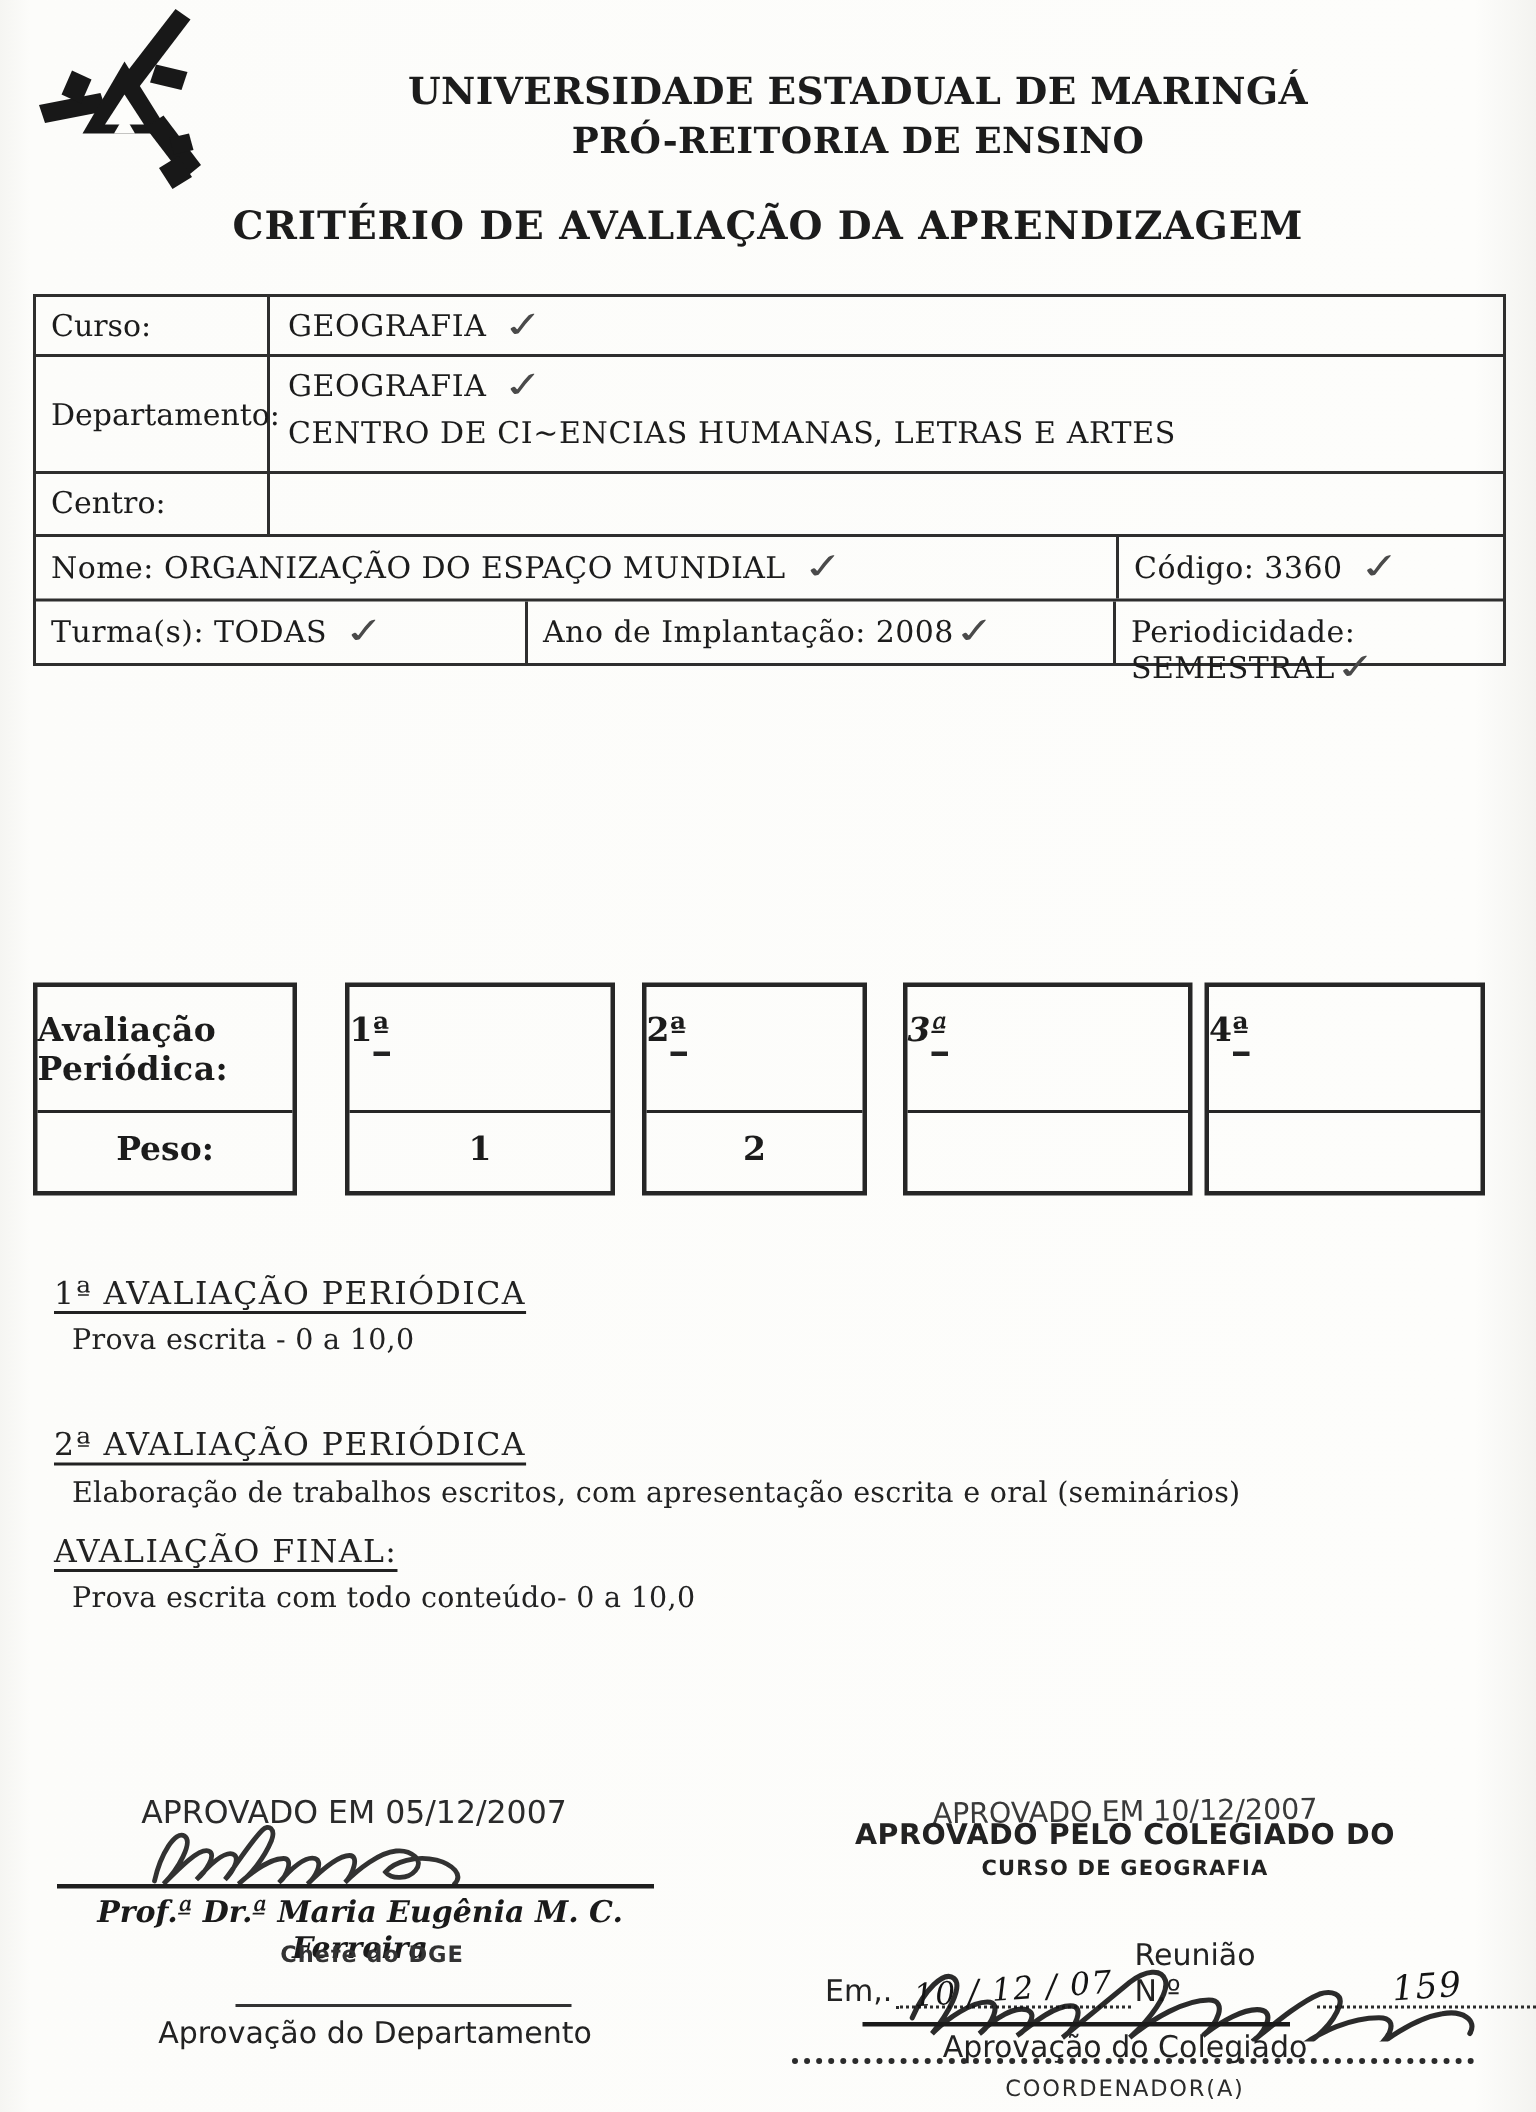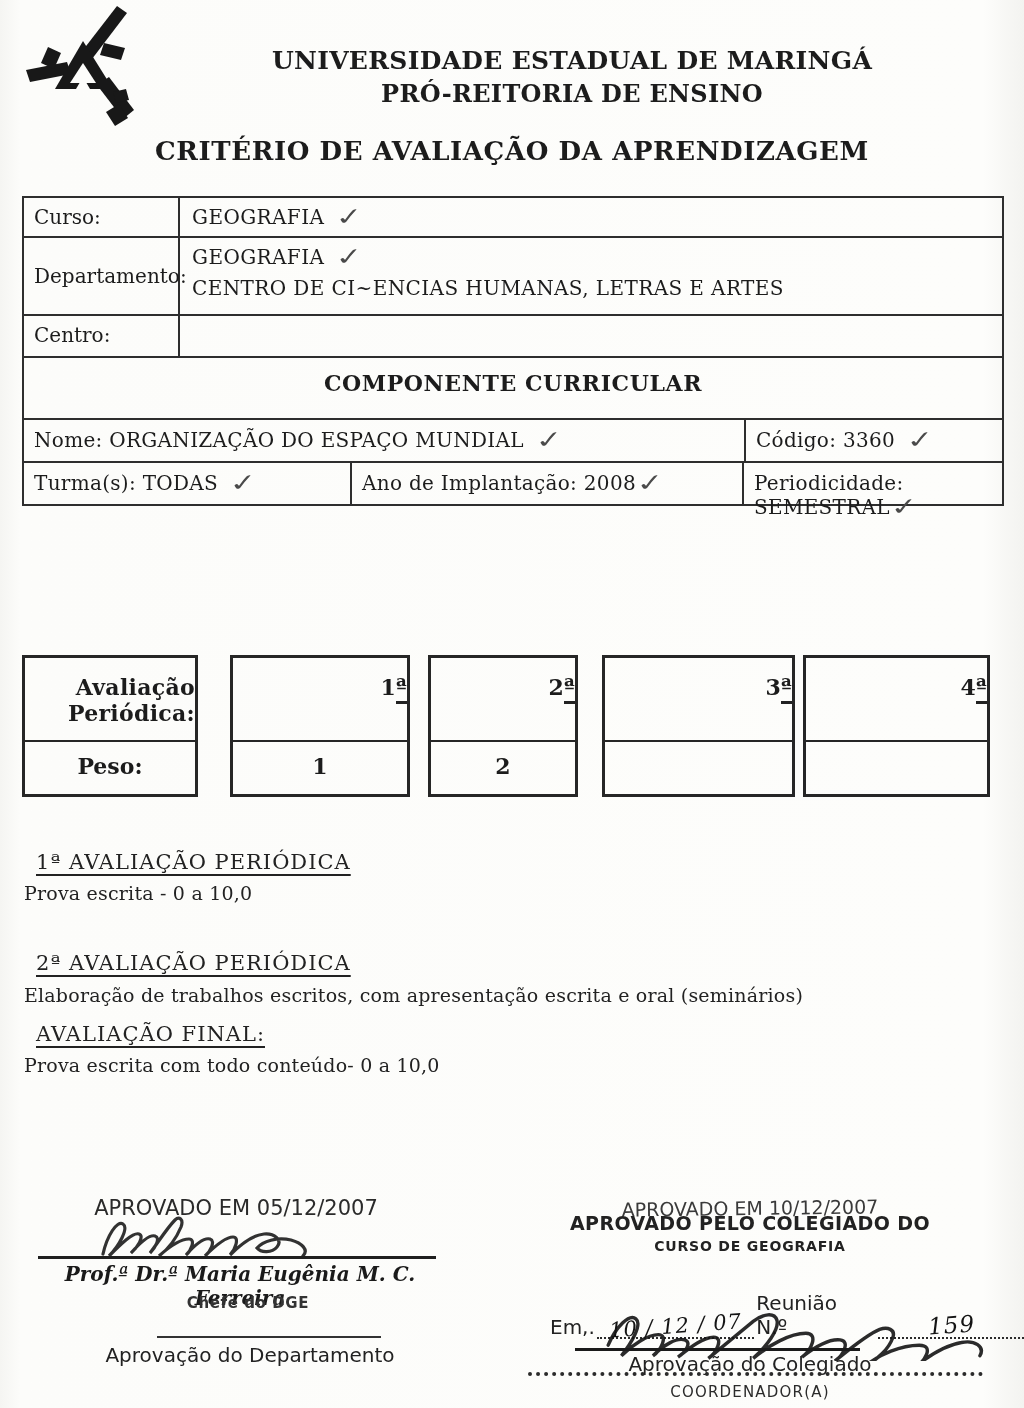--- a/index.html
+++ b/index.html
@@ -45,32 +45,32 @@
   
   .vbox{left:20px;top:547px;width:984px;height:76px;border:2px solid #2e2e2e;box-sizing:border-box;}
   .vtop{height:47px;border-bottom:2px solid #2e2e2e;text-align:center;}
   .vtitle{font-size:25px;font-weight:bold;letter-spacing:.5px;line-height:27px;padding-top:2px;}
   .vcrumbs{font-family:"DejaVu Sans","Liberation Sans",sans-serif;font-size:14.5px;color:#2a2a2a;line-height:16px;}
   .crumb-u{border-bottom:2px dashed #6a6a6a;padding-bottom:0px;}
 
   
   .avwrap{left:22px;top:655px;width:968px;display:flex;}
   .avbox{border:3px solid #262626;box-sizing:border-box;height:142px;background:transparent;flex:none;}
-  .avhead{height:84px;border-bottom:2px solid #262626;box-sizing:border-box;text-align:right;
+  .avhead{height:84px;border-bottom:2px solid #262626;box-sizing:border-box;text-align:left;
           font-weight:bold;font-size:22px;padding-top:16px;letter-spacing:.3px;}
   .avval{height:53px;text-align:center;font-weight:bold;font-size:22px;padding-top:11px;box-sizing:border-box;}
   .b0{width:176px;} .b1{width:180px;margin-left:32px;} .b2{width:150px;margin-left:18px;}
-  .b3{width:193px;margin-left:24px;} .b4{width:187px;margin-left:8px;}
+  .b3{width:193px;margin-left:24px;font-style:italic;} .b4{width:187px;margin-left:8px;}
   .avhead .l2{display:block;}
   .ordu{border-bottom:3px solid #222;padding-bottom:1px;}
 
   
   .sec-h{left:36px;font-size:21px;letter-spacing:1px;color:#222;
          text-decoration:underline;text-underline-offset:5px;text-decoration-thickness:2px;}
-  .sec-b{left:24px;font-size:19px;letter-spacing:.2px;color:#222;}
+  .sec-b{left:48px;font-size:19px;letter-spacing:.2px;color:#222;}
 
   
   .ap1-date{left:36px;top:1196px;width:400px;font-size:21px;color:#2a2a2a;}
   .sigline1{left:38px;top:1256px;width:398px;height:3px;background:#1f1f1f;}
   .ap1-name{left:30px;top:1262px;width:420px;font-size:20px;font-weight:bold;font-style:italic;color:#1a1a1a;}
   .ap1-role{left:38px;top:1294px;width:420px;font-size:15px;font-weight:bold;letter-spacing:.6px;color:#333;}
   .capline1{left:157px;top:1336px;width:224px;height:2px;background:#333;}
   .ap1-cap{left:30px;top:1343px;width:440px;font-size:20px;color:#222;}
 
   .ap2-date{left:540px;top:1197px;width:420px;font-size:19px;color:#3a3a3a;transform:rotate(-.7deg);}
@@ -125,21 +125,20 @@
       <div class="ilbl">Departamento:</div>
       <div class="ival">
         <div><span>GEOGRAFIA</span><span class="check">✓</span></div>
         <div style="margin-top:7px;">CENTRO DE CI~ENCIAS HUMANAS, LETRAS E ARTES</div>
       </div>
     </div>
     <div class="irow r-centro">
       <div class="ilbl">Centro:</div>
       <div class="ival"></div>
     </div>
-    <div class="irow r-comp center">COMPONENTE CURRICULAR</div>
     <div class="irow r-nome">
       <div class="cell c-nome"><span>Nome:</span> <span>ORGANIZAÇÃO DO ESPAÇO MUNDIAL</span><span class="check">✓</span></div>
       <div class="cell c-codigo"><span>Código:</span> <span>3360</span><span class="check">✓</span></div>
     </div>
     <div class="irow r-turma">
       <div class="cell c-turma"><span>Turma(s):</span> <span>TODAS</span><span class="check">✓</span></div>
       <div class="cell c-ano"><span>Ano de Implantação:</span> <span>2008</span><span class="check tight">✓</span></div>
       <div class="cell c-per"><span>Periodicidade:</span> <span>SEMESTRAL</span><span class="check tight">✓</span></div>
     </div>
   </div>

